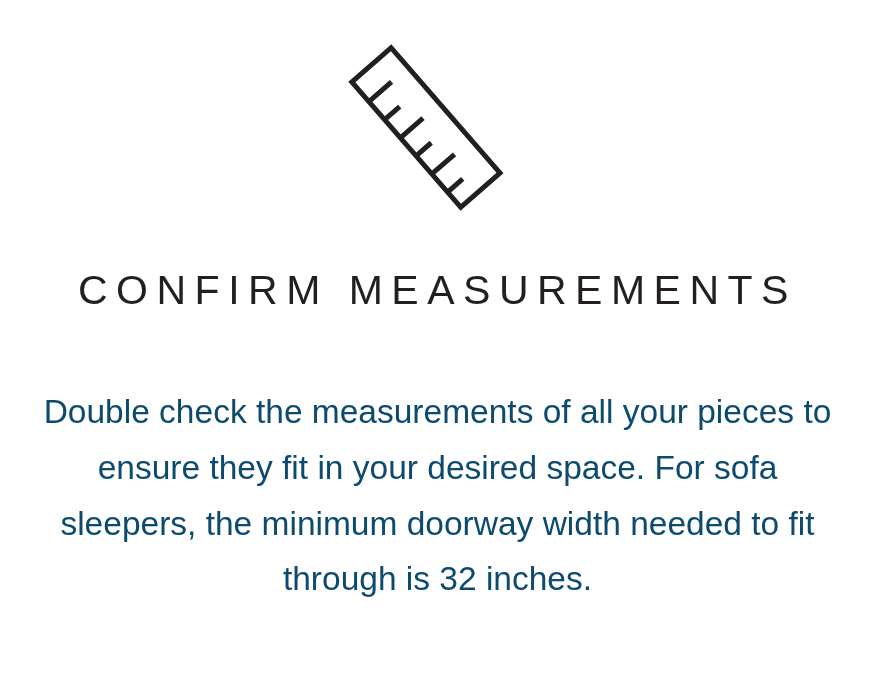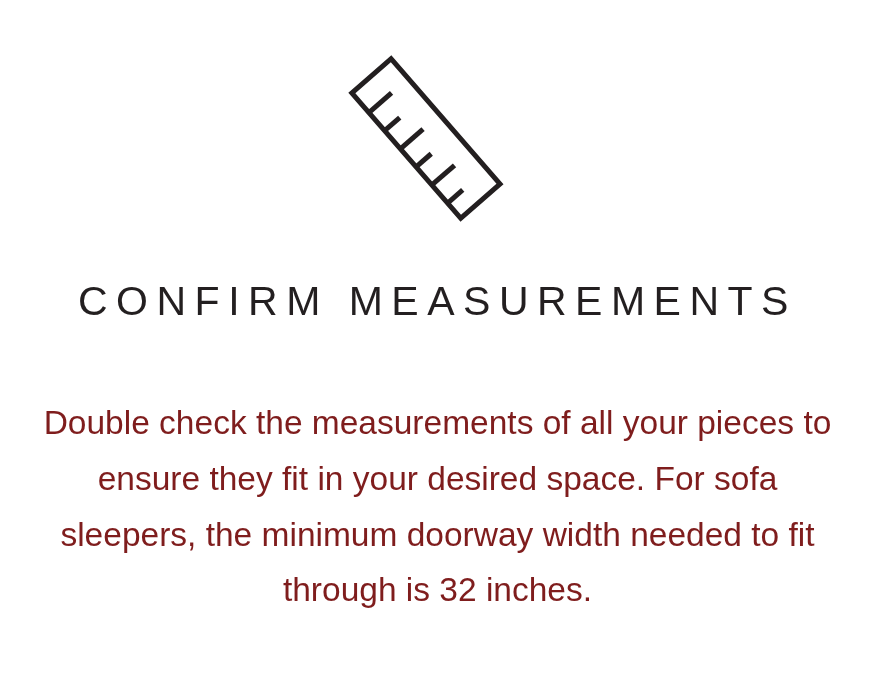--- a/index.html
+++ b/index.html
@@ -14,21 +14,21 @@
     color: #231f20;
     overflow: hidden;
   }
   .page {
     width: 875px;
     height: 700px;
     display: flex;
     flex-direction: column;
     align-items: center;
     box-sizing: border-box;
-    padding: 11px;
+    padding: 0;
   }
   .icon-wrap {
     margin-top: 22px;
     height: 190px;
     display: flex;
     align-items: center;
     justify-content: center;
     width: 100%;
   }
   .icon-wrap svg {
@@ -44,21 +44,21 @@
     line-height: 1;
     white-space: nowrap;
   }
   .body-copy {
     margin-top: 46px;
     width: 790px;
     text-align: center;
     font-size: 33.5px;
     line-height: 1.66;
     font-weight: 400;
-    color: #7f1d1d;
+    color: #0c4a6e;
   }
 </style>
 </head>
 <body>
 
 <div class="page">
 
   <div class="icon-wrap">
     <svg width="220" height="190" viewBox="0 0 220 190" aria-hidden="true">
       <g transform="rotate(-41 110 95)" fill="none" stroke="#231f20" stroke-width="5" stroke-linejoin="miter" stroke-linecap="butt">

